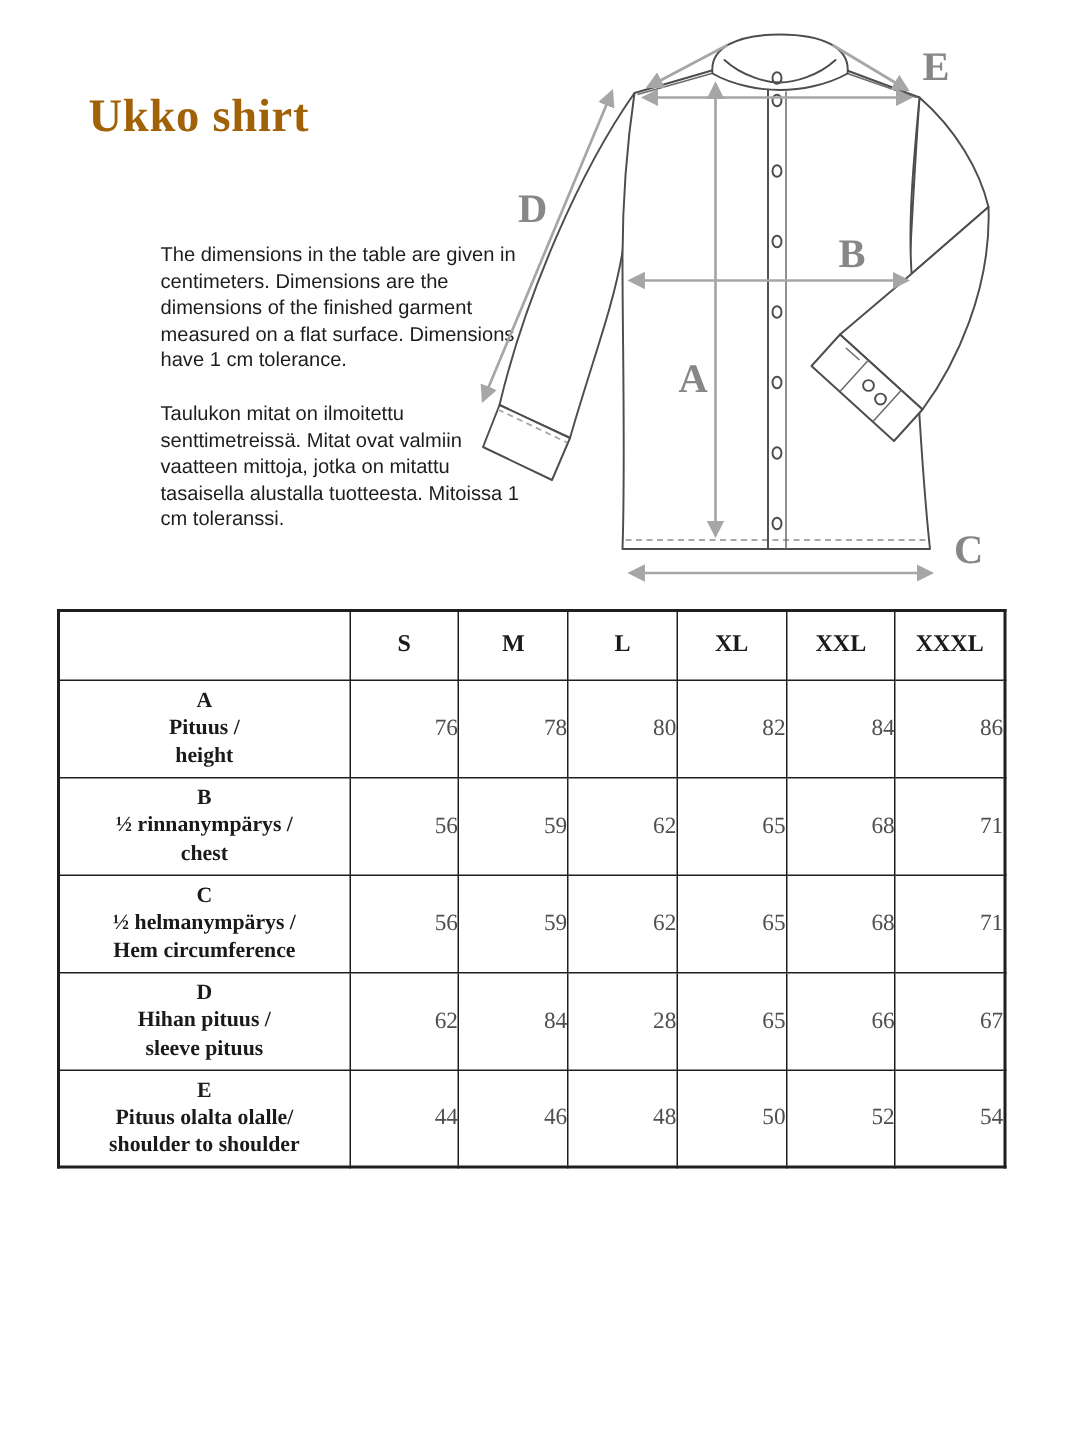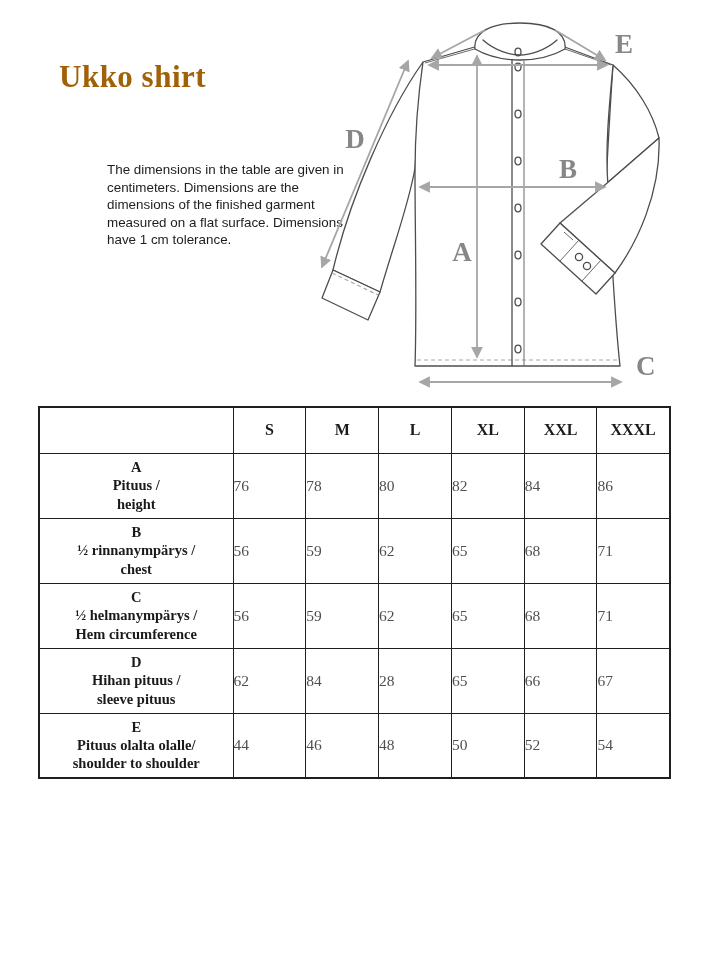--- a/index.html
+++ b/index.html
@@ -18,31 +18,32 @@
   .stitch{fill:none;stroke:#a8a8a8;stroke-width:1.2;stroke-dasharray:4 3;}
   .dim{fill:none;stroke:#a6a6a6;stroke-width:1.8;}
   .dimlabel{fill:#878787;font-family:"Liberation Serif",serif;font-weight:700;font-size:27px;}
   .sizetable{position:absolute;left:38px;top:406px;border-collapse:collapse;table-layout:fixed;
              width:631px;font-family:"Liberation Serif",serif;border:2px solid #1f1f1f;}
   .sizetable th,.sizetable td{border:1.5px solid #1f1f1f;padding:0;vertical-align:middle;}
   .sizetable thead tr{height:46px;}
   .sizetable tbody tr{height:65px;}
   .sizetable thead th{font-size:16px;font-weight:700;color:#1a1a1a;text-align:center;}
   td.rowlabel{text-align:center;font-weight:700;font-size:14.5px;line-height:1.25;color:#1a1a1a;}
-  td.val{text-align:left;font-size:15.5px;color:#4f4f4f;font-weight:400;}
+  td.val{text-align:right;font-size:15.5px;color:#4f4f4f;font-weight:400;}
 </style>
 </head>
 <body>
 
 <div class="page">
 
   <div class="title">Ukko shirt</div>
 
   <div class="intro">
     <div class="para">The dimensions in the table are given in centimeters. Dimensions are the dimensions of the finished garment measured on a flat surface. Dimensions have 1 cm tolerance.</div>
+    <div class="para">Taulukon mitat on ilmoitettu senttimetreissä. Mitat ovat valmiin vaatteen mittoja, jotka on mitattu tasaisella alustalla tuotteesta. Mitoissa 1 cm toleranssi.</div>
   </div>
 
   <div class="diagram">
     <svg viewBox="0 0 395 385" xmlns="http://www.w3.org/2000/svg">
       <defs>
         <marker id="arr" viewBox="0 0 10 10" refX="8.5" refY="5" markerWidth="6.5" markerHeight="6.5" orient="auto-start-reverse">
           <path d="M0,0 L10,5 L0,10 Z" fill="#a6a6a6"></path>
         </marker>
       </defs>
 

